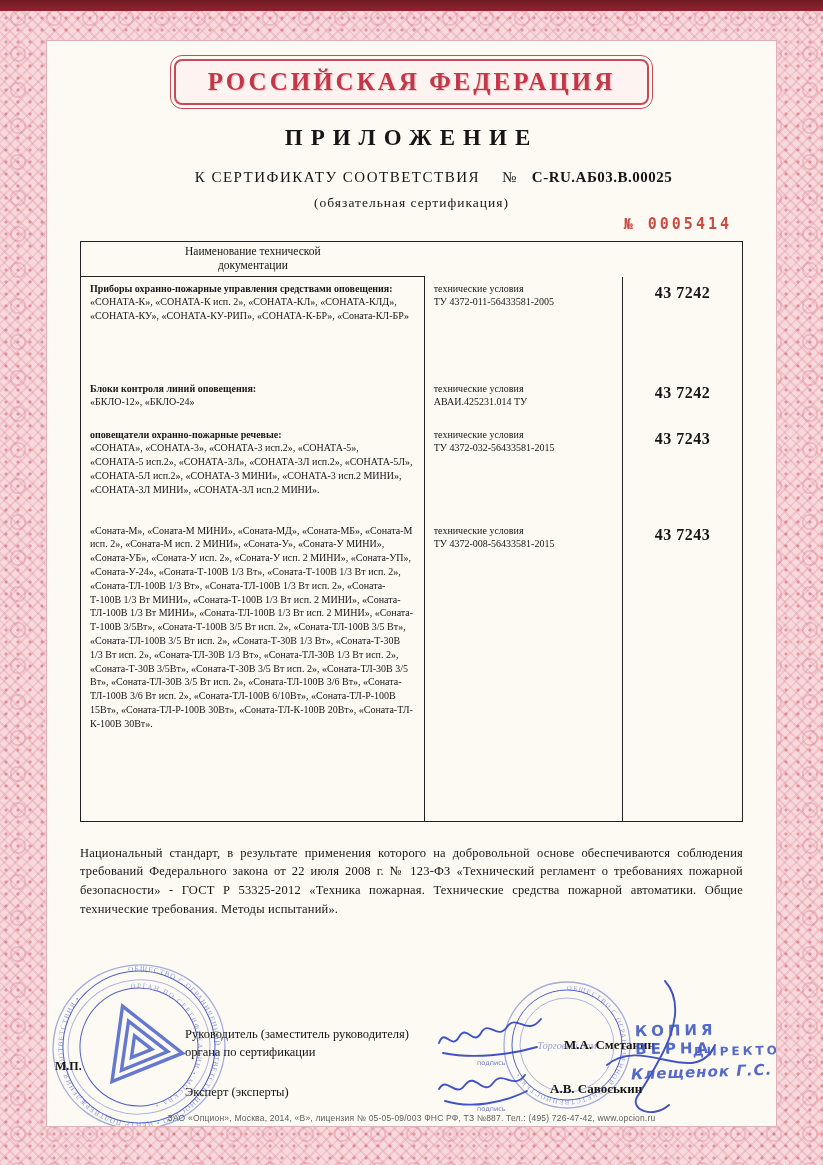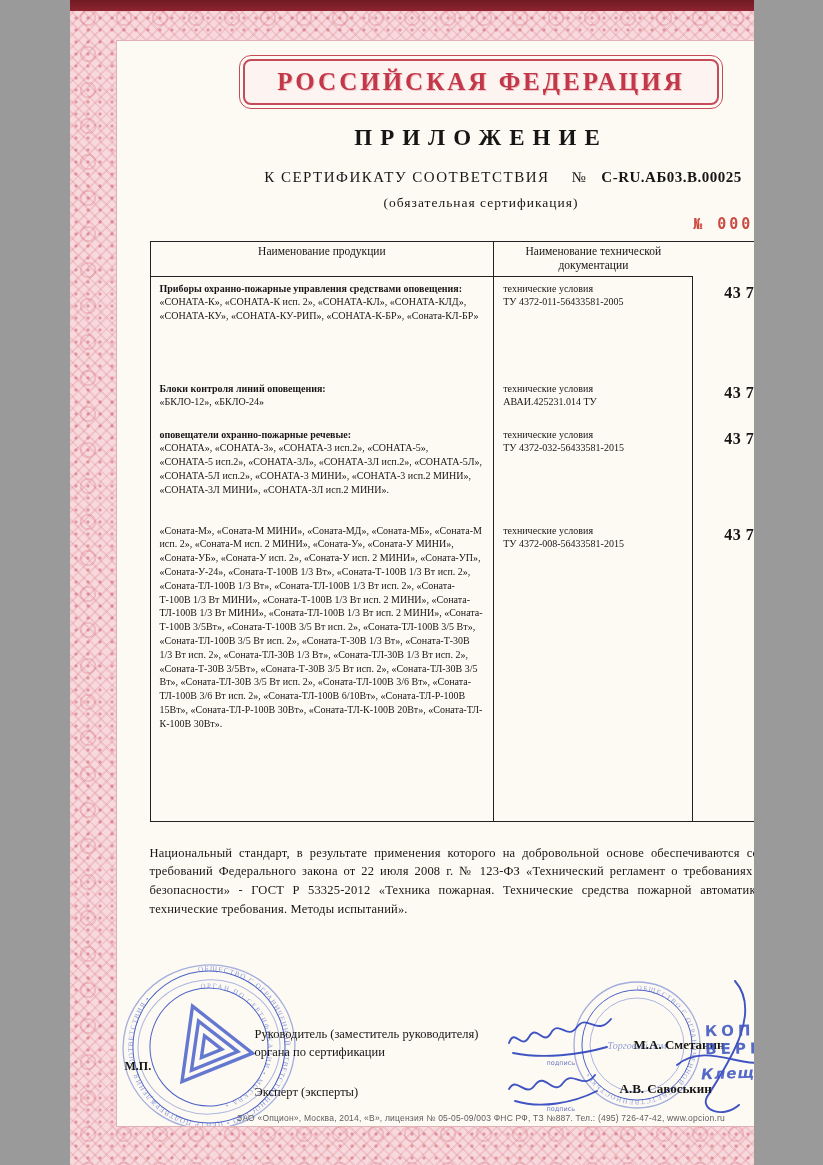--- a/index.html
+++ b/index.html
@@ -1,17 +1,17 @@
 <!DOCTYPE html>
 <html><head>
 <meta charset="utf-8">
 <style>
   html,body{margin:0;padding:0;background:#9a9a9a;}
   .certificate{
-    position:relative;width:684px;height:1165px;margin:0 auto;overflow:hidden;
+    position:relative;width:823px;height:1165px;margin:0 auto;overflow:hidden;
     background-color:#f7d8dc;
     background-image:
       radial-gradient(circle, transparent 6px, rgba(203,73,91,.20) 6.5px, rgba(203,73,91,.20) 8px, transparent 8.5px),
       radial-gradient(circle, rgba(203,73,91,.45) 1.2px, transparent 2px),
       repeating-linear-gradient(45deg, rgba(203,73,91,.14) 0 2px, transparent 2px 8px),
       repeating-linear-gradient(-45deg, rgba(203,73,91,.14) 0 2px, transparent 2px 8px);
     background-size:36px 36px,12px 12px,auto,auto;
     font-family:"Liberation Serif","DejaVu Serif",serif;color:#161616;
   }
   .top-band{position:absolute;top:0;left:0;right:0;height:11px;background:linear-gradient(#6f1b22,#8e2430);}
@@ -88,21 +88,20 @@
     <div class="cert-line">
       <span>К СЕРТИФИКАТУ СООТВЕТСТВИЯ</span><span class="num-sign">№</span><span class="cert-no">C-RU.АБ03.В.00025</span>
     </div>
 
     <div class="cert-type">(обязательная сертификация)</div>
 
     <div class="blank-number">№ 0005414</div>
 
     <div class="ptable">
       <div class="thead">
-        <div class="th">Наименование продукции</div>
         <div class="th">Наименование технической
 документации</div>
       </div>
 
       <div class="trow r1">
         <div class="td name">
           <span class="row-title">Приборы охранно-пожарные управления средствами оповещения:</span>
           <span>«СОНАТА-К», «СОНАТА-К исп. 2», «СОНАТА-КЛ», «СОНАТА-КЛД», «СОНАТА-КУ», «СОНАТА-КУ-РИП», «СОНАТА-К-БР», «Соната-КЛ-БР»</span>
         </div>
         <div class="td doc">технические условия

